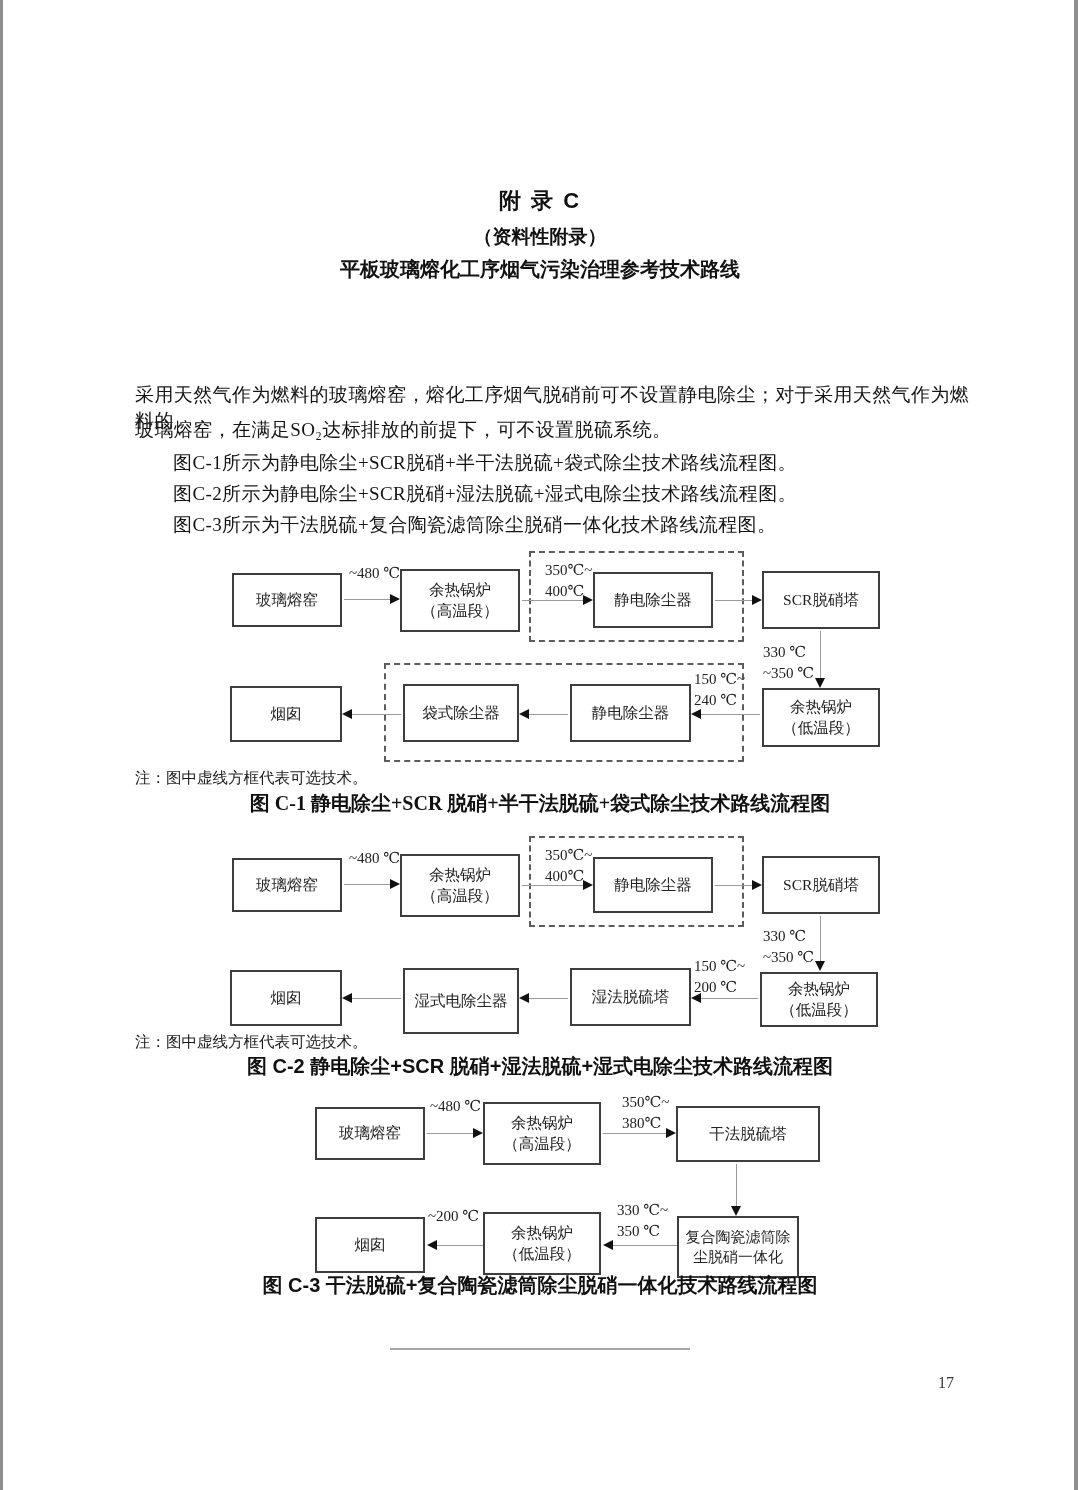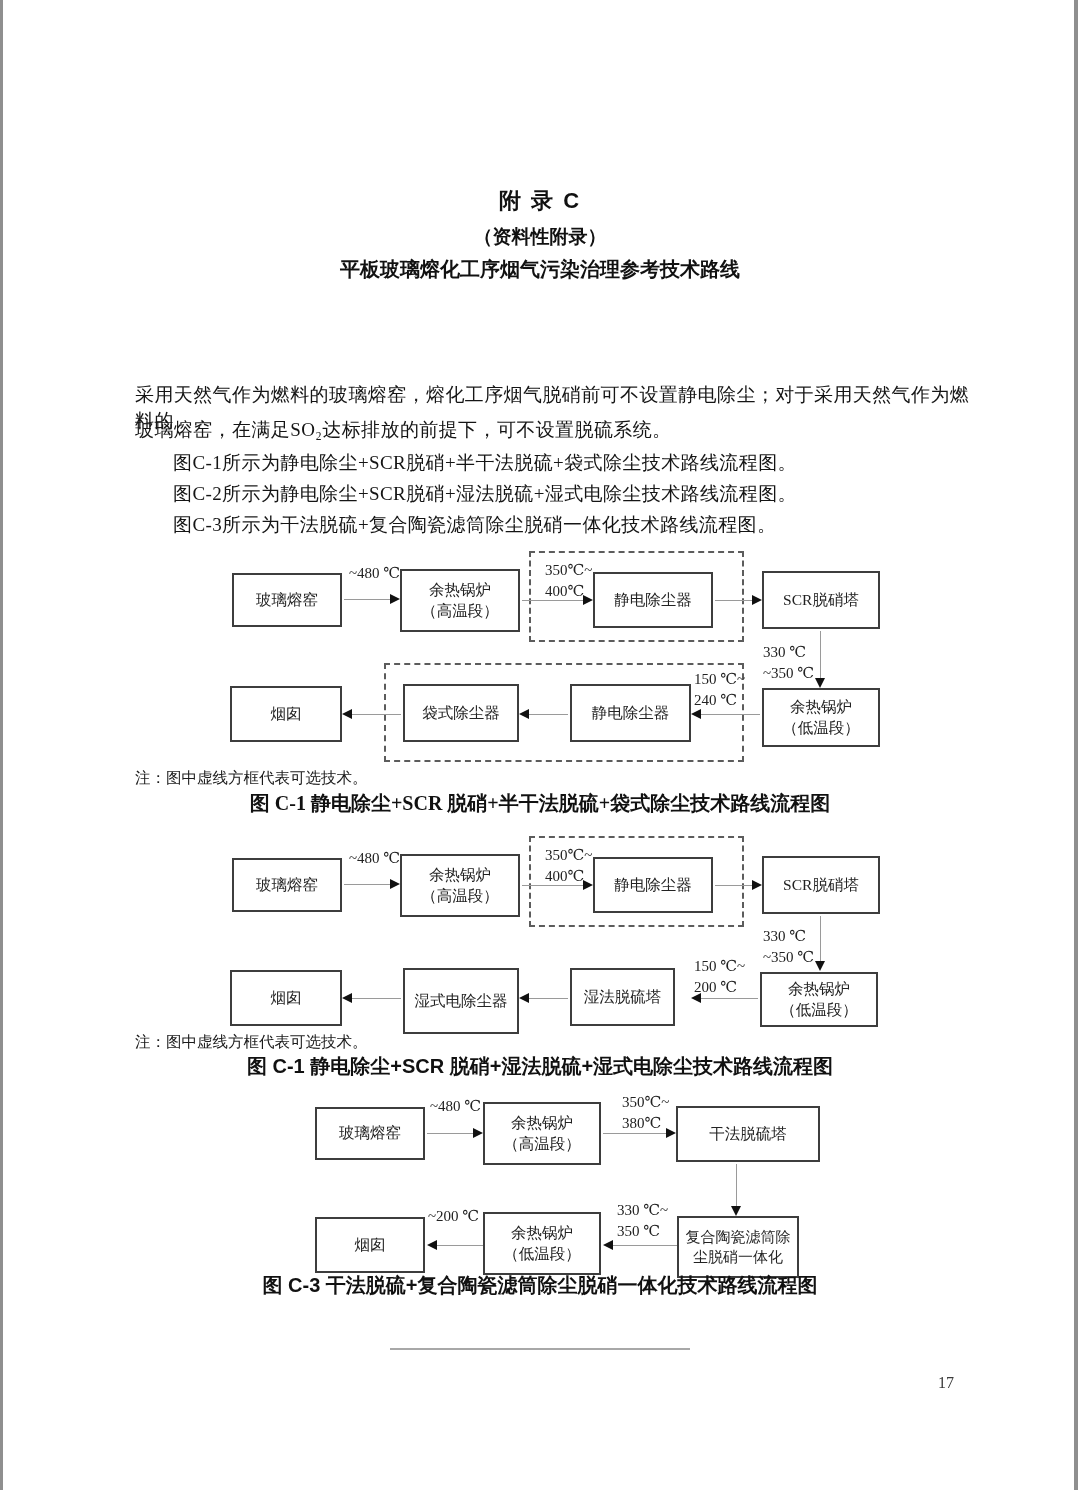--- a/index.html
+++ b/index.html
@@ -104,21 +104,21 @@
   <div>
     <div class="dashed" style="left:529px; top:836px; width:215px; height:91px;"></div>
 
     <div class="box" style="left:232px; top:858px; width:110px; height:54px;">玻璃熔窑</div>
     <div class="box" style="left:400px; top:854px; width:120px; height:63px;">余热锅炉
 （高温段）</div>
     <div class="box" style="left:593px; top:857px; width:120px; height:56px;">静电除尘器</div>
     <div class="box" style="left:762px; top:856px; width:118px; height:58px;">SCR脱硝塔</div>
     <div class="box" style="left:230px; top:970px; width:112px; height:56px;">烟囱</div>
     <div class="box" style="left:403px; top:968px; width:116px; height:66px;">湿式电除尘器</div>
-    <div class="box" style="left:570px; top:968px; width:105px; height:58px;">湿法脱硫塔</div>
+    <div class="box" style="left:570px; top:968px; width:121px; height:58px;">湿法脱硫塔</div>
     <div class="box" style="left:760px; top:972px; width:118px; height:55px;">余热锅炉
 （低温段）</div>
 
     <div class="hline" style="left:344px; top:884px; width:50px;"></div>
     <div class="ah-r" style="left:390px; top:879px;"></div>
     <div class="hline" style="left:522px; top:885px; width:63px;"></div>
     <div class="ah-r" style="left:583px; top:880px;"></div>
     <div class="hline" style="left:715px; top:885px; width:40px;"></div>
     <div class="ah-r" style="left:752px; top:880px;"></div>
 
@@ -135,21 +135,21 @@
     <div class="lbl" style="left:349px; top:848px;">~480 ℃</div>
     <div class="lbl" style="left:545px; top:845px;">350℃~
 400℃</div>
     <div class="lbl" style="left:763px; top:926px;">330 ℃
 ~350 ℃</div>
     <div class="lbl" style="left:694px; top:956px;">150 ℃~
 200 ℃</div>
   </div>
 
   <div class="note" style="top:1032px;">注：图中虚线方框代表可选技术。</div>
-  <div class="caption" style="top:1053px;">图 C-1 静电除尘+SCR 脱硝+湿法脱硫+湿式电除尘技术路线流程图</div>
+  <div class="caption" style="top:1053px;">图 C-2 静电除尘+SCR 脱硝+湿法脱硫+湿式电除尘技术路线流程图</div>
 
   <div>
     <div class="box" style="left:315px; top:1107px; width:110px; height:53px;">玻璃熔窑</div>
     <div class="box" style="left:483px; top:1102px; width:118px; height:63px;">余热锅炉
 （高温段）</div>
     <div class="box" style="left:676px; top:1106px; width:144px; height:56px;">干法脱硫塔</div>
     <div class="box" style="left:315px; top:1217px; width:110px; height:56px;">烟囱</div>
     <div class="box" style="left:483px; top:1212px; width:118px; height:63px;">余热锅炉
 （低温段）</div>
     <div class="box" style="left:677px; top:1216px; width:122px; height:62px; font-size:15px;">复合陶瓷滤筒除

